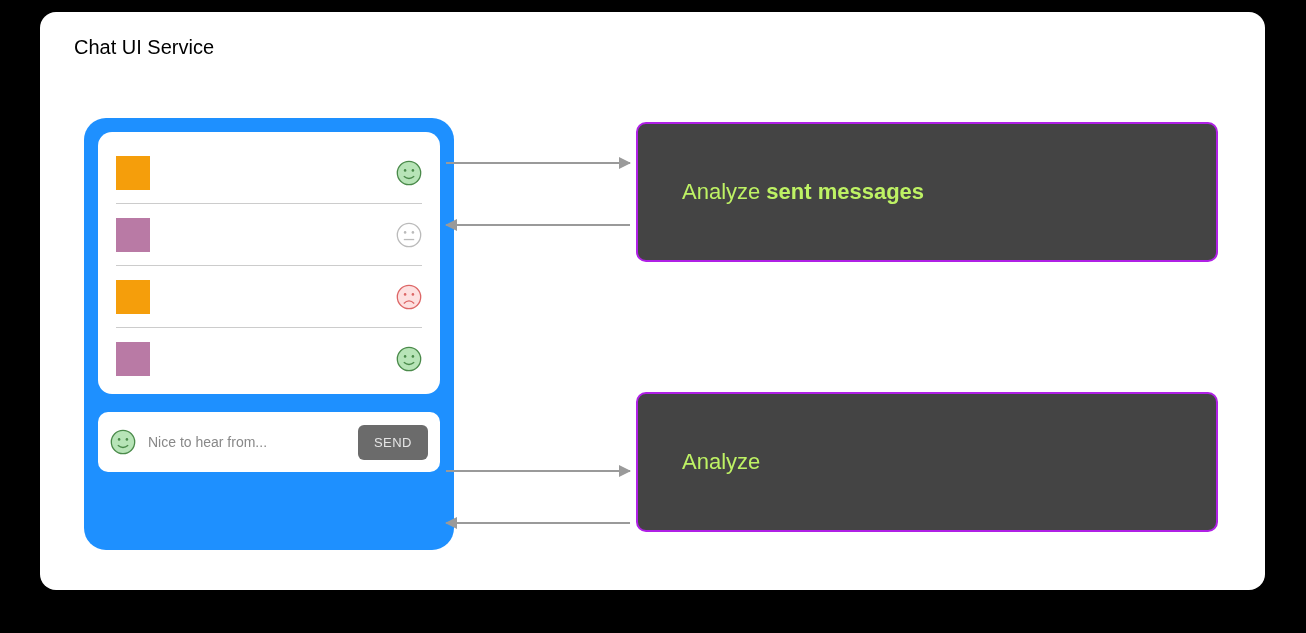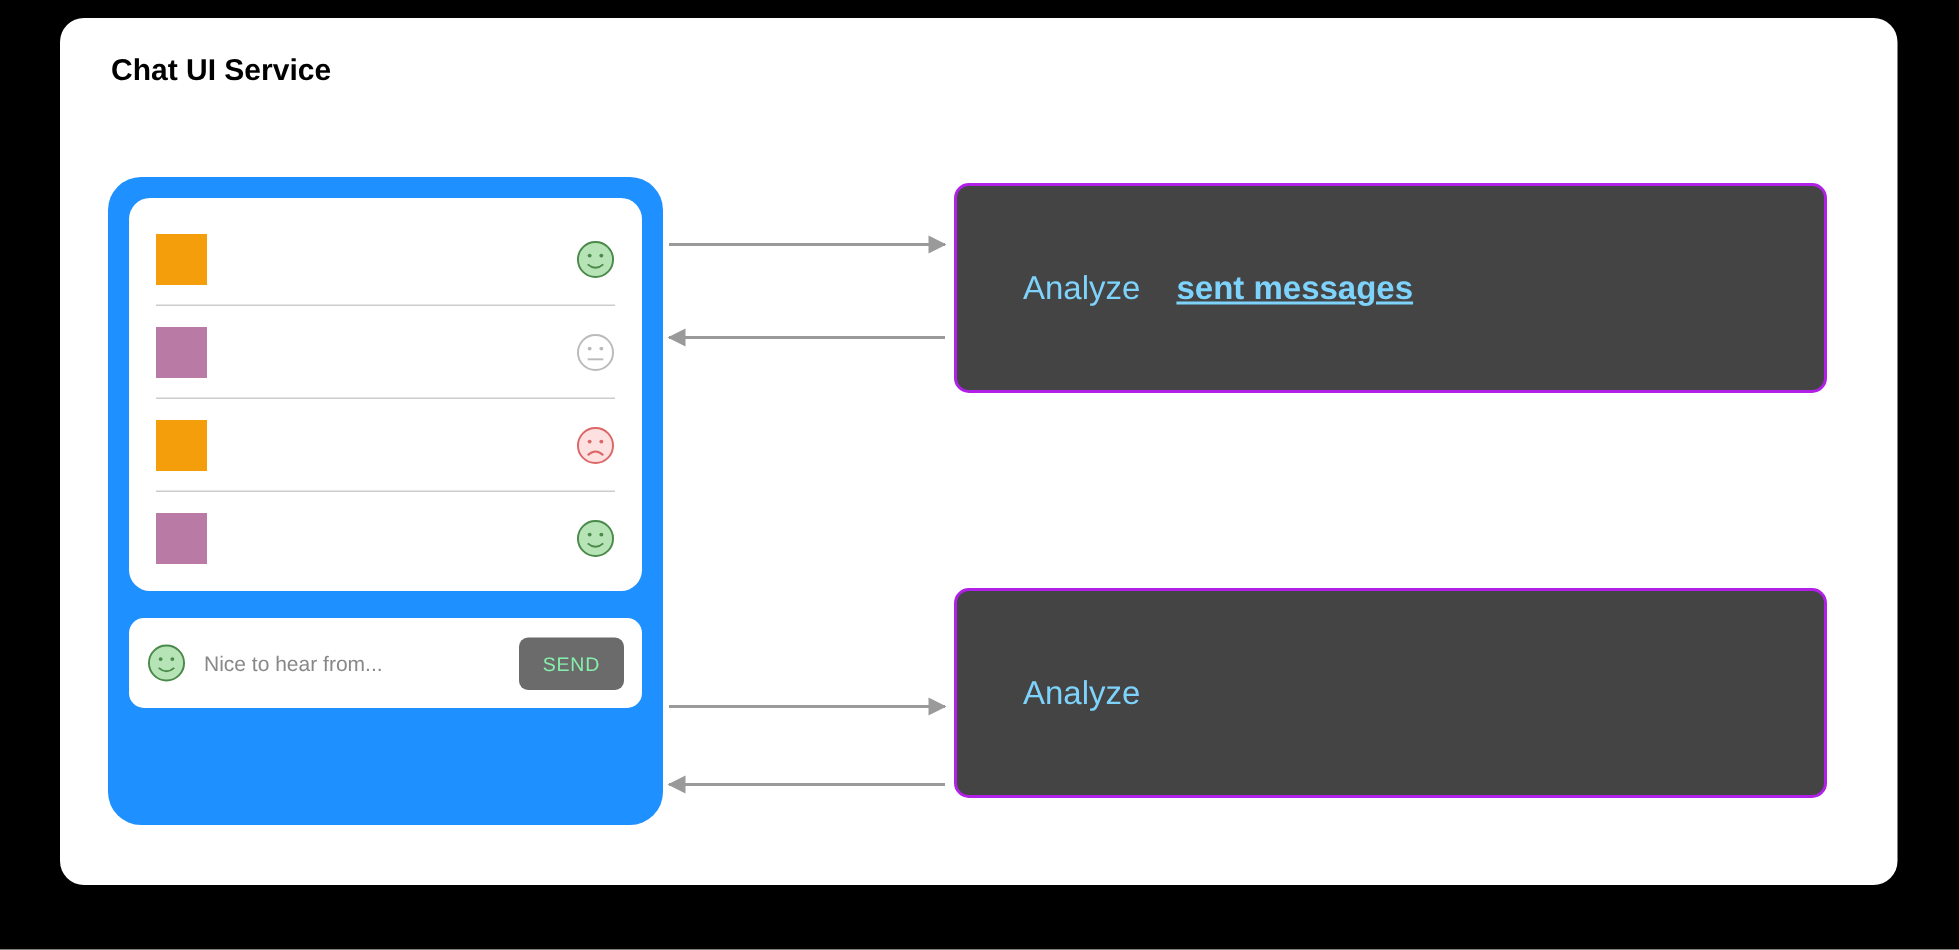--- a/index.html
+++ b/index.html
@@ -15,32 +15,32 @@
     top: 12px;
     left: 40px;
     width: 1225px;
     height: 578px;
     background: #fff;
     border-radius: 16px;
     box-shadow: 0 4px 20px rgba(0,0,0,0.4);
   }
   .section-title {
     position: absolute;
-    font-weight: 700;
+    font-weight: 400;
     font-size: 20px;
     color: #000;
   }
   .title-left { top: 24px; left: 34px; }
   .title-right { top: 24px; left: 526px; }
 
   
   .chat-panel {
     position: absolute;
     top: 106px;
-    left: 32px;
+    left: 44px;
     width: 370px;
     height: 432px;
     background: #1e90ff;
     border-radius: 22px;
     padding: 14px;
   }
   .msg-list {
     background: #fff;
     border-radius: 14px;
     padding: 10px 18px 4px 18px;
@@ -70,21 +70,21 @@
     padding: 0 12px;
     gap: 12px;
   }
   .compose-text {
     flex: 1;
     color: #888;
     font-size: 14px;
   }
   .send-btn {
     background: #6b6b6b;
-    color: #86efac;
+    color: #e5e5e5;
     border-radius: 6px;
     padding: 10px 16px;
     font-size: 13px;
     letter-spacing: 0.5px;
   }
 
   
   .face {
     width: 26px;
     height: 26px;
@@ -92,30 +92,30 @@
   }
 
   
   .svc-box {
     position: absolute;
     left: 596px;
     width: 582px;
     background: #444;
     border: 2px solid #b020e6;
     border-radius: 10px;
-    color: #7dd3fc;
+    color: #bef264;
     font-size: 22px;
     display: flex;
     align-items: center;
     padding-left: 44px;
   }
   .svc-sent { top: 110px; height: 140px; }
   .svc-draft { top: 380px; height: 140px; }
   .svc-box .light { font-weight: 300; }
-  .svc-box .bold { font-weight: 700; margin-left: 24px; text-decoration: underline; }
+  .svc-box .bold { font-weight: 700; margin-left: 6px; }
 
   
   .arrow {
     position: absolute;
     left: 406px;
     width: 184px;
     height: 2px;
     background: #9a9a9a;
   }
   .arrow::after, .arrow::before {

